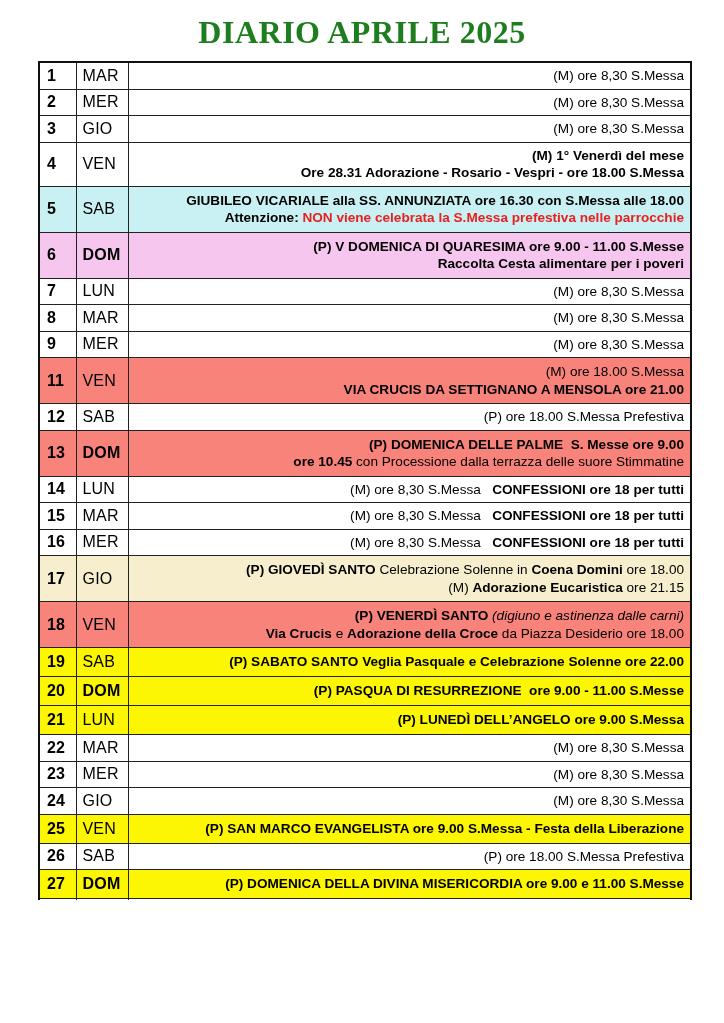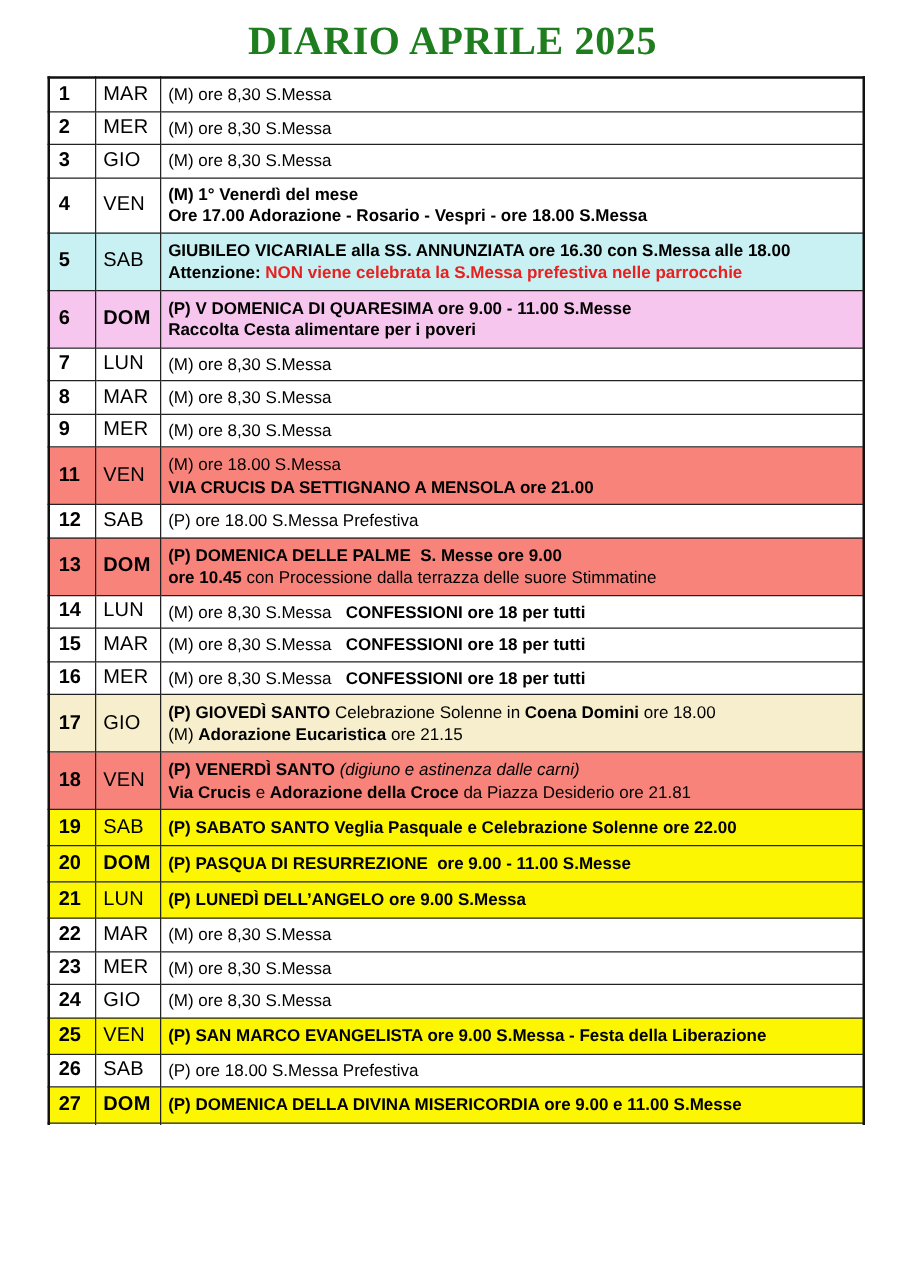--- a/index.html
+++ b/index.html
@@ -7,21 +7,21 @@
   .page{position:relative;width:724px;height:900px;background:#fff;overflow:hidden;}
   .title{margin:14px 0 10px 0;text-align:center;font-family:"Liberation Serif",serif;
          font-weight:bold;font-size:32px;letter-spacing:0.5px;color:var(--green,#1e7d1e);}
   table.cal{border-collapse:collapse;margin-left:38px;width:652px;table-layout:fixed;
             border:2px solid #111;}
   table.cal td{border:1px solid #222;vertical-align:middle;}
   col.c-num{width:37px;} col.c-dow{width:52px;} col.c-desc{width:563px;}
   td.num{font-weight:bold;font-size:16px;padding:3px 2px 3px 7px;}
   td.dow{font-size:16px;padding:3px 2px 3px 6px;letter-spacing:0.2px;}
   td.dow.b{font-weight:bold;}
-  td.desc{text-align:left;font-size:13.6px;line-height:17.5px;padding:4px 6px;}
+  td.desc{text-align:right;font-size:13.6px;line-height:17.5px;padding:4px 6px;}
   tr.hl td{padding-top:5px;padding-bottom:5px;}
   .seg{white-space:pre-wrap;}
   .seg.b{font-weight:bold;}
   .seg.i{font-style:italic;}
   .seg.red{color:var(--red,#e82020);margin-top:12px;}
   tr.bg-white{background:#ffffff;}
   tr.bg-cyan{background:var(--cyan,#c9f0f2);}
   tr.bg-pink{background:var(--pink,#f7c6ee);}
   tr.bg-salmon{background:var(--salmon,#f8837b);border-radius:13px;}
   tr.bg-cream{background:var(--cream,#f6eecd);}
@@ -60,21 +60,21 @@
           <td class="dow">GIO</td>
           <td class="desc">
             <div><span class="seg">(M) ore 8,30 S.Messa</span></div>
           </td>
         </tr>
         <tr class="bg-white">
           <td class="num">4</td>
           <td class="dow">VEN</td>
           <td class="desc">
             <div><span class="seg b">(M) 1° Venerdì del mese</span></div>
-            <div><span class="seg b">Ore 17.00 Adorazione - Rosario - Vespri - ore 18.00 S.Messa</span></div>
+            <div><span class="seg b">Ore 28.31 Adorazione - Rosario - Vespri - ore 18.00 S.Messa</span></div>
           </td>
         </tr>
         <tr class="bg-cyan hl">
           <td class="num">5</td>
           <td class="dow">SAB</td>
           <td class="desc">
             <div><span class="seg b">GIUBILEO VICARIALE alla SS. ANNUNZIATA ore 16.30 con S.Messa alle 18.00</span></div>
             <div><span class="seg b">Attenzione: </span><span class="seg b red">NON viene celebrata la S.Messa prefestiva nelle parrocchie</span></div>
           </td>
         </tr>
@@ -157,21 +157,21 @@
           <td class="desc">
             <div><span class="seg b">(P) GIOVEDÌ SANTO</span><span class="seg"> Celebrazione Solenne in </span><span class="seg b">Coena Domini</span><span class="seg"> ore 18.00</span></div>
             <div><span class="seg">(M) </span><span class="seg b">Adorazione Eucaristica</span><span class="seg"> ore 21.15</span></div>
           </td>
         </tr>
         <tr class="bg-salmon hl">
           <td class="num">18</td>
           <td class="dow">VEN</td>
           <td class="desc">
             <div><span class="seg b">(P) VENERDÌ SANTO </span><span class="seg i">(digiuno e astinenza dalle carni)</span></div>
-            <div><span class="seg b">Via Crucis</span><span class="seg"> e </span><span class="seg b">Adorazione della Croce</span><span class="seg"> da Piazza Desiderio ore 21.81</span></div>
+            <div><span class="seg b">Via Crucis</span><span class="seg"> e </span><span class="seg b">Adorazione della Croce</span><span class="seg"> da Piazza Desiderio ore 18.00</span></div>
           </td>
         </tr>
         <tr class="bg-yellow hl">
           <td class="num">19</td>
           <td class="dow">SAB</td>
           <td class="desc">
             <div><span class="seg b">(P) SABATO SANTO Veglia Pasquale e Celebrazione Solenne ore 22.00</span></div>
           </td>
         </tr>
         <tr class="bg-yellow hl">

